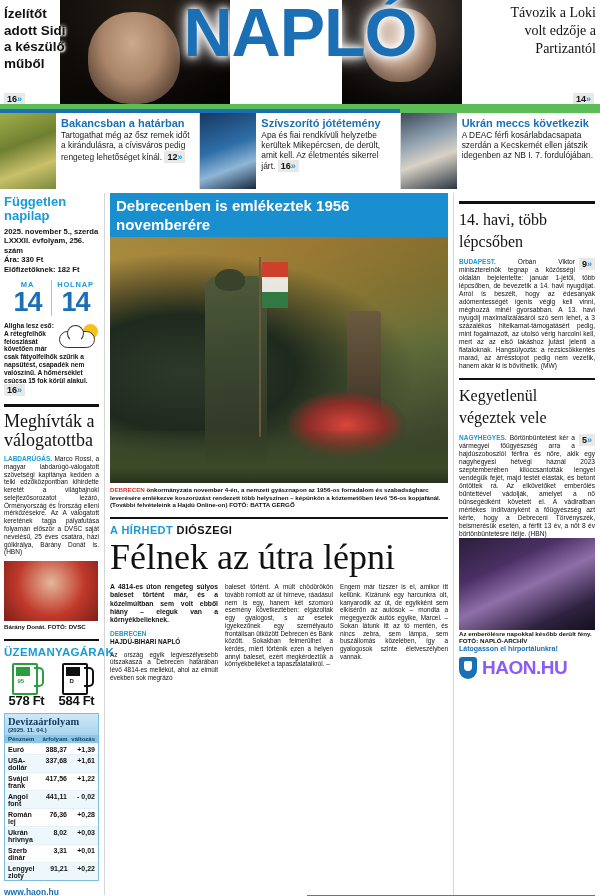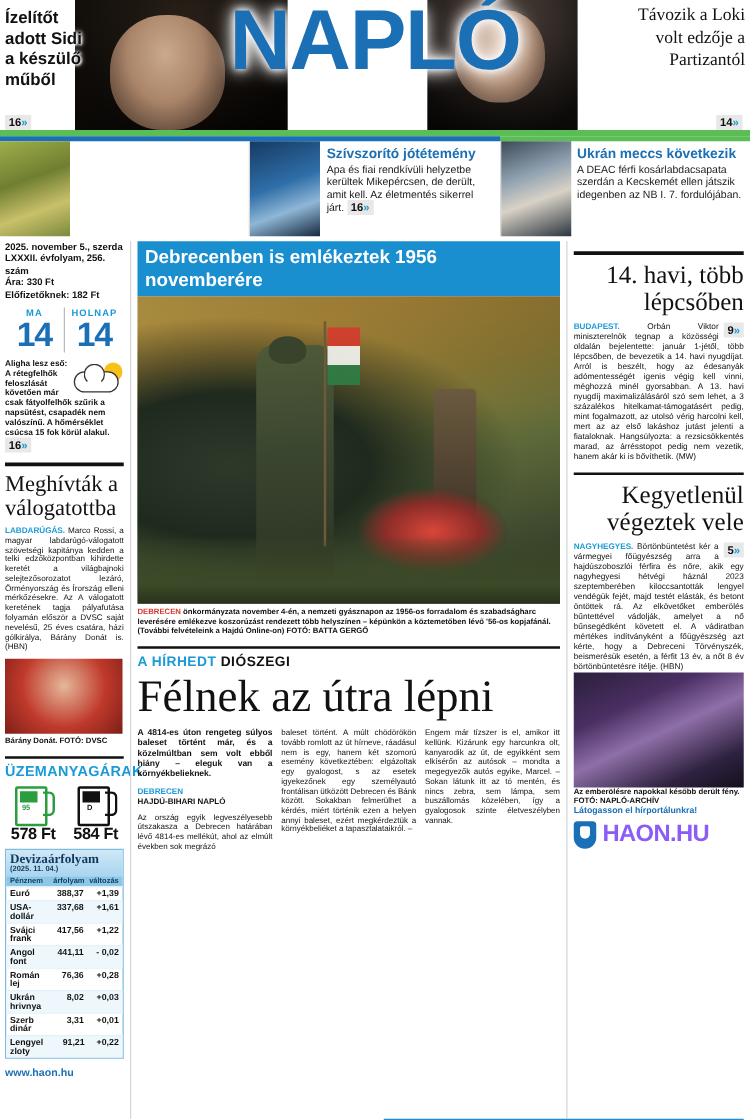--- a/index.html
+++ b/index.html
@@ -166,21 +166,21 @@
   .caption{font-size:6.2px;line-height:7.6px;font-weight:bold;margin:3px 0 0;}
   .caption .loc{color:#d8362b;}
   .hirhedt{font-size:11px;font-weight:bold;letter-spacing:.4px;margin:4px 0 2px;}
   .hirhedt .b{color:#1a9ad6;}
   .mid-head{font-family:"Liberation Serif",serif;font-size:36px;line-height:39px;font-weight:normal;margin:2px 0 6px;}
   .cols3{display:flex;gap:7px;}
   .cols3 .c{flex:1;min-width:0;font-size:6.4px;line-height:7.7px;text-align:justify;}
   .lead{font-weight:bold;font-size:6.8px;line-height:8.2px;}
 
   
-  .r-head{font-family:"Liberation Serif",serif;font-size:20px;line-height:22px;font-weight:normal;margin:3px 0 5px;text-align:right;}
+  .r-head{font-family:"Liberation Serif",serif;font-size:16px;line-height:22px;font-weight:normal;margin:3px 0 5px;}
   .r-body{font-size:6.6px;line-height:8px;text-align:justify;}
   .r-tag{display:inline-block;background:#e8e8e8;font-weight:bold;font-size:9px;padding:1px 3px;float:right;margin-left:4px;}
   .r-photo{width:100%;height:92px;
     background:linear-gradient(155deg,#2a1f3c 0%,#4a2f63 30%,#8f6fa8 52%,#2f2240 80%,#140f1e 100%);}
   .haon{display:flex;align-items:center;gap:5px;margin:5px 0 2px;}
   .haon .shield{width:18px;height:22px;background:#1a6fb5;border-radius:3px 3px 9px 9px;position:relative;}
   .haon .shield:after{content:"";position:absolute;left:5px;top:4px;width:8px;height:10px;background:#fff;border-radius:2px 2px 5px 5px;}
   .haon .txt{font-weight:bold;font-size:19px;letter-spacing:-.5px;color:#8b5cf6;}
   .visit{font-size:7px;font-weight:bold;color:#1a6fb5;}
 
@@ -216,20 +216,24 @@
   <div class="green-rule"></div>
 
   <div class="teasers-topline">
     <div class="tl-blue" style="flex:2"></div>
     <div class="tl-green" style="flex:1"></div>
   </div>
 
   <div class="teaserbar">
     <div class="teaser t1">
       <div class="tphoto"></div>
+      <div class="ttext">
+        <div class="ttitle">Bakancsban a határban</div>
+        <div class="tbody"><span>Tartogathat még az ősz remek időt a kirándulásra, a cívisváros pedig rengeteg lehetőséget kínál.</span> <span class="pagetag"><span>12</span><span class="arw">»</span></span></div>
+      </div>
     </div>
     <div class="teaser-sep"></div>
     <div class="teaser t2">
       <div class="tphoto"></div>
       <div class="ttext">
         <div class="ttitle">Szívszorító jótétemény</div>
         <div class="tbody"><span>Apa és fiai rendkívüli helyzetbe kerültek Mikepércsen, de derült, amit kell. Az életmentés sikerrel járt.</span> <span class="pagetag"><span>16</span><span class="arw">»</span></span></div>
       </div>
     </div>
     <div class="teaser-sep"></div>
@@ -238,20 +242,21 @@
       <div class="ttext">
         <div class="ttitle">Ukrán meccs következik</div>
         <div class="tbody">A DEAC férfi kosárlabdacsapata szerdán a Kecskemét ellen játszik idegenben az NB I. 7. fordulójában.</div>
       </div>
     </div>
   </div>
 
   <div class="content">
 
     <div class="col-left">
+      <div class="l-title">Független napilap</div>
       <div class="l-meta">
         <div>2025. november 5., szerda</div>
         <div>LXXXII. évfolyam, 256. szám</div>
         <div>Ára: 330 Ft</div>
         <div>Előfizetőknek: 182 Ft</div>
       </div>
 
       <div class="weatherrow">
         <div class="wcell left">
           <div class="wlabel">MA</div>

